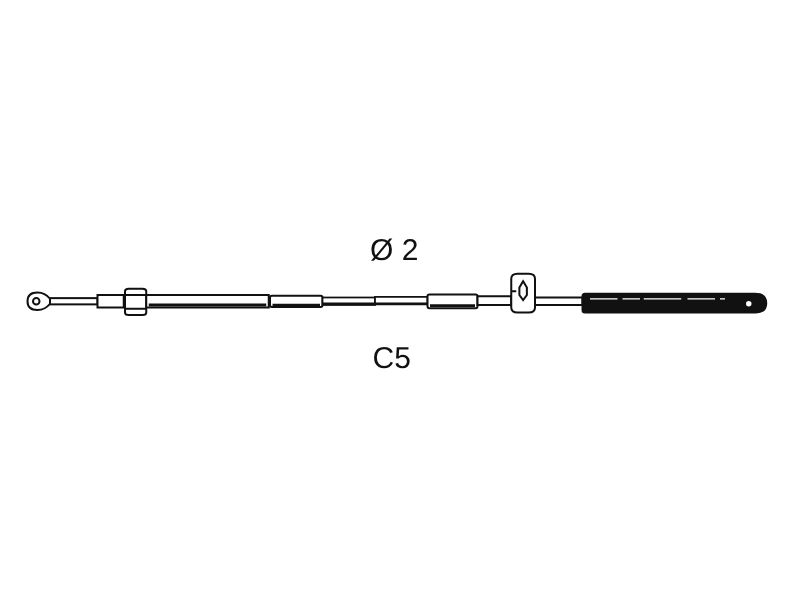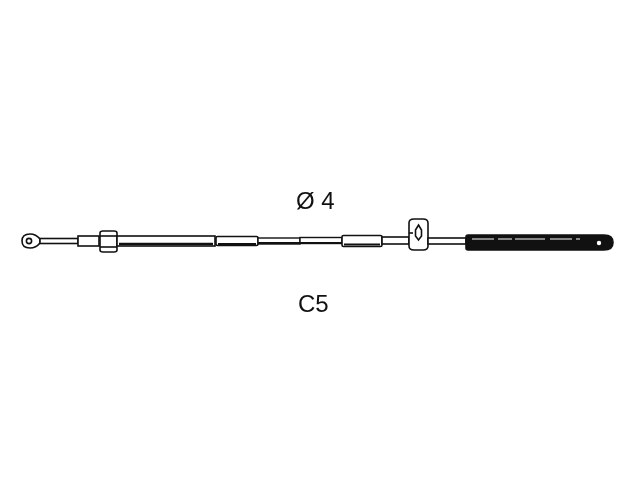--- a/index.html
+++ b/index.html
@@ -1,25 +1,25 @@
 <!DOCTYPE html>
 <html><head>
 <meta charset="utf-8">
 <style>
   html, body { margin: 0; padding: 0; background: #ffffff; }
   body { width: 640px; height: 480px; position: relative; overflow: hidden; font-family: "Liberation Sans", sans-serif; }
   .label { position: absolute; color: #111; font-size: 24px; line-height: 1; }
   #dia-label { left: 296px; top: 189px; }
-  #code-label { left: 298px; top: 292px; }
+  #code-label { left: 298px; top: 275px; }
   svg { position: absolute; left: 0; top: 0; }
 </style>
 </head>
 <body>
 
-<div id="dia-label" class="label">Ø 4</div>
+<div id="dia-label" class="label">Ø 2</div>
 <div id="code-label" class="label">C5</div>
 
 <svg width="640" height="480" viewBox="0 0 640 480">
   <g stroke="#111" stroke-width="1.6" fill="#fff">
 
     <g>
       <path d="M30 234 Q22 234 22 241 Q22 248 30 248 Q36 248 40 243 L40 239 Q36 234 30 234 Z"></path>
       <circle cx="29" cy="241" r="2.6"></circle>
     </g>
 

